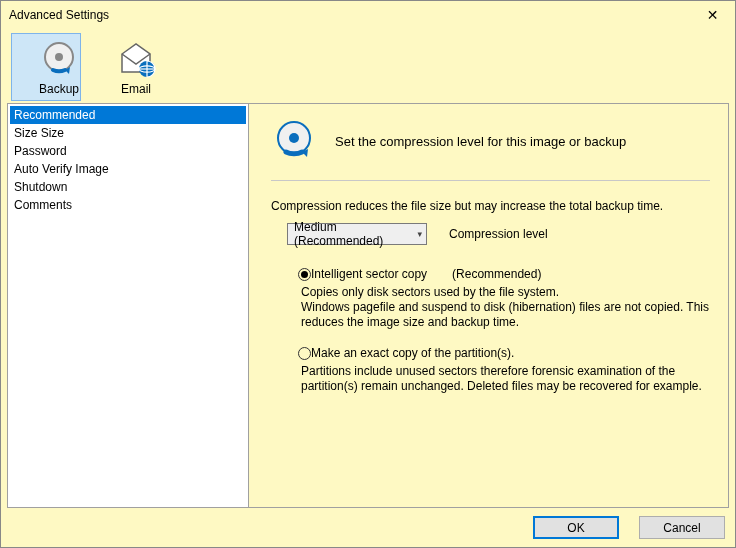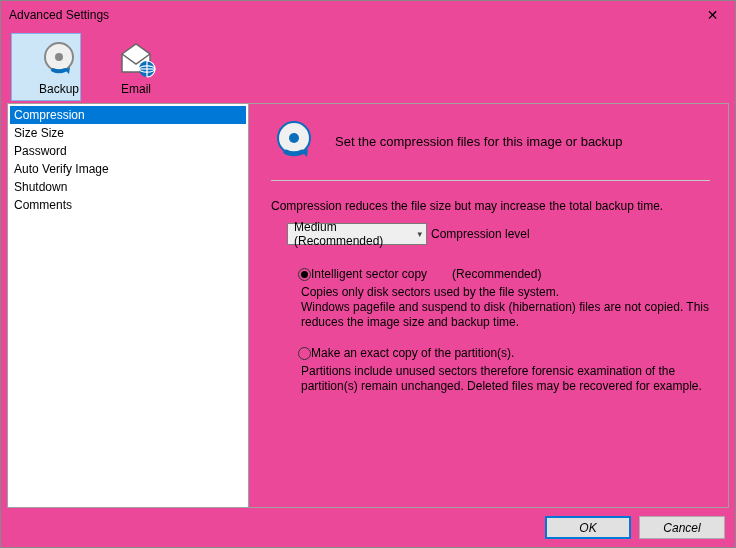--- a/index.html
+++ b/index.html
@@ -7,21 +7,21 @@
     margin: 0;
     font-family: "Segoe UI", Tahoma, sans-serif;
     font-size: 12px;
     background: #fff;
     color: #000;
   }
   .window {
     width: 736px;
     height: 548px;
     border: 1px solid #888;
-    background: #ec4899;
+    background: #fef9c3;
     display: flex;
     flex-direction: column;
     justify-content: flex-end;
   }
   .titlebar {
     height: 28px;
     display: flex;
     align-items: center;
     justify-content: space-between;
     padding: 0 0 0 8px;
@@ -117,21 +117,21 @@
     border: none;
     border-top: 1px solid #c8c8c8;
     margin: 0 0 18px 0;
   }
   .desc {
     margin-bottom: 10px;
   }
   .combo-row {
     display: flex;
     align-items: center;
-    gap: 4px;
+    gap: 22px;
     margin-bottom: 22px;
     padding-left: 16px;
   }
   .combo {
     display: inline-flex;
     align-items: center;
     justify-content: space-between;
     border: 1px solid #7a7a7a;
     background: #efefef;
     height: 22px;
@@ -171,23 +171,22 @@
     margin-left: 25px;
   }
   .option-desc {
     margin: 4px 0 0 30px;
     line-height: 15px;
     color: #000;
   }
   .footer {
     display: flex;
     justify-content: flex-end;
-    gap: 8px;
+    gap: 20px;
     padding: 8px 4px 2px 0;
-    font-style: italic;
   }
   .btn {
     min-width: 86px;
     height: 23px;
     border: 1px solid #adadad;
     background: #e1e1e1;
     font-size: 12px;
     display: inline-flex;
     align-items: center;
     justify-content: center;
@@ -233,21 +232,21 @@
             <line x1="31" y1="21" x2="31" y2="37" stroke="#fff" stroke-width="1.2"></line>
           </svg>
         </span>
         <span class="label">Email</span>
       </div>
     </div>
 
     <div class="body">
       <div class="sidebar">
         <div class="sidebar-item selected">
-          <span>Compression</span>
+          <span>Recommended</span>
         </div>
         <div class="sidebar-item">
           <span>Size Size</span>
         </div>
         <div class="sidebar-item">
           <span>Password</span>
         </div>
         <div class="sidebar-item">
           <span>Auto Verify Image</span>
         </div>
@@ -262,21 +261,21 @@
       <div class="main">
         <div class="main-header">
           <span class="big-icon">
             <svg width="46" height="46" viewBox="0 0 46 46">
               <circle cx="23" cy="20" r="16" fill="#f0f0f0" stroke="#0a6ebd" stroke-width="2"></circle>
               <circle cx="23" cy="20" r="5" fill="#0a6ebd"></circle>
               <path d="M15 34 a12 7 0 0 0 16 0" fill="none" stroke="#0a6ebd" stroke-width="5" stroke-linecap="round"></path>
               <path d="M31 34 l6 -3 l-1 8 z" fill="#0a6ebd"></path>
             </svg>
           </span>
-          <span class="title">Set the compression files for this image or backup</span>
+          <span class="title">Set the compression level for this image or backup</span>
         </div>
         <hr class="sep">
 
         <div class="desc">Compression reduces the file size but may increase the total backup time.</div>
 
         <div class="combo-row">
           <div class="combo">
             <span>Medium (Recommended)</span>
             <span class="chev">▾</span>
           </div>

